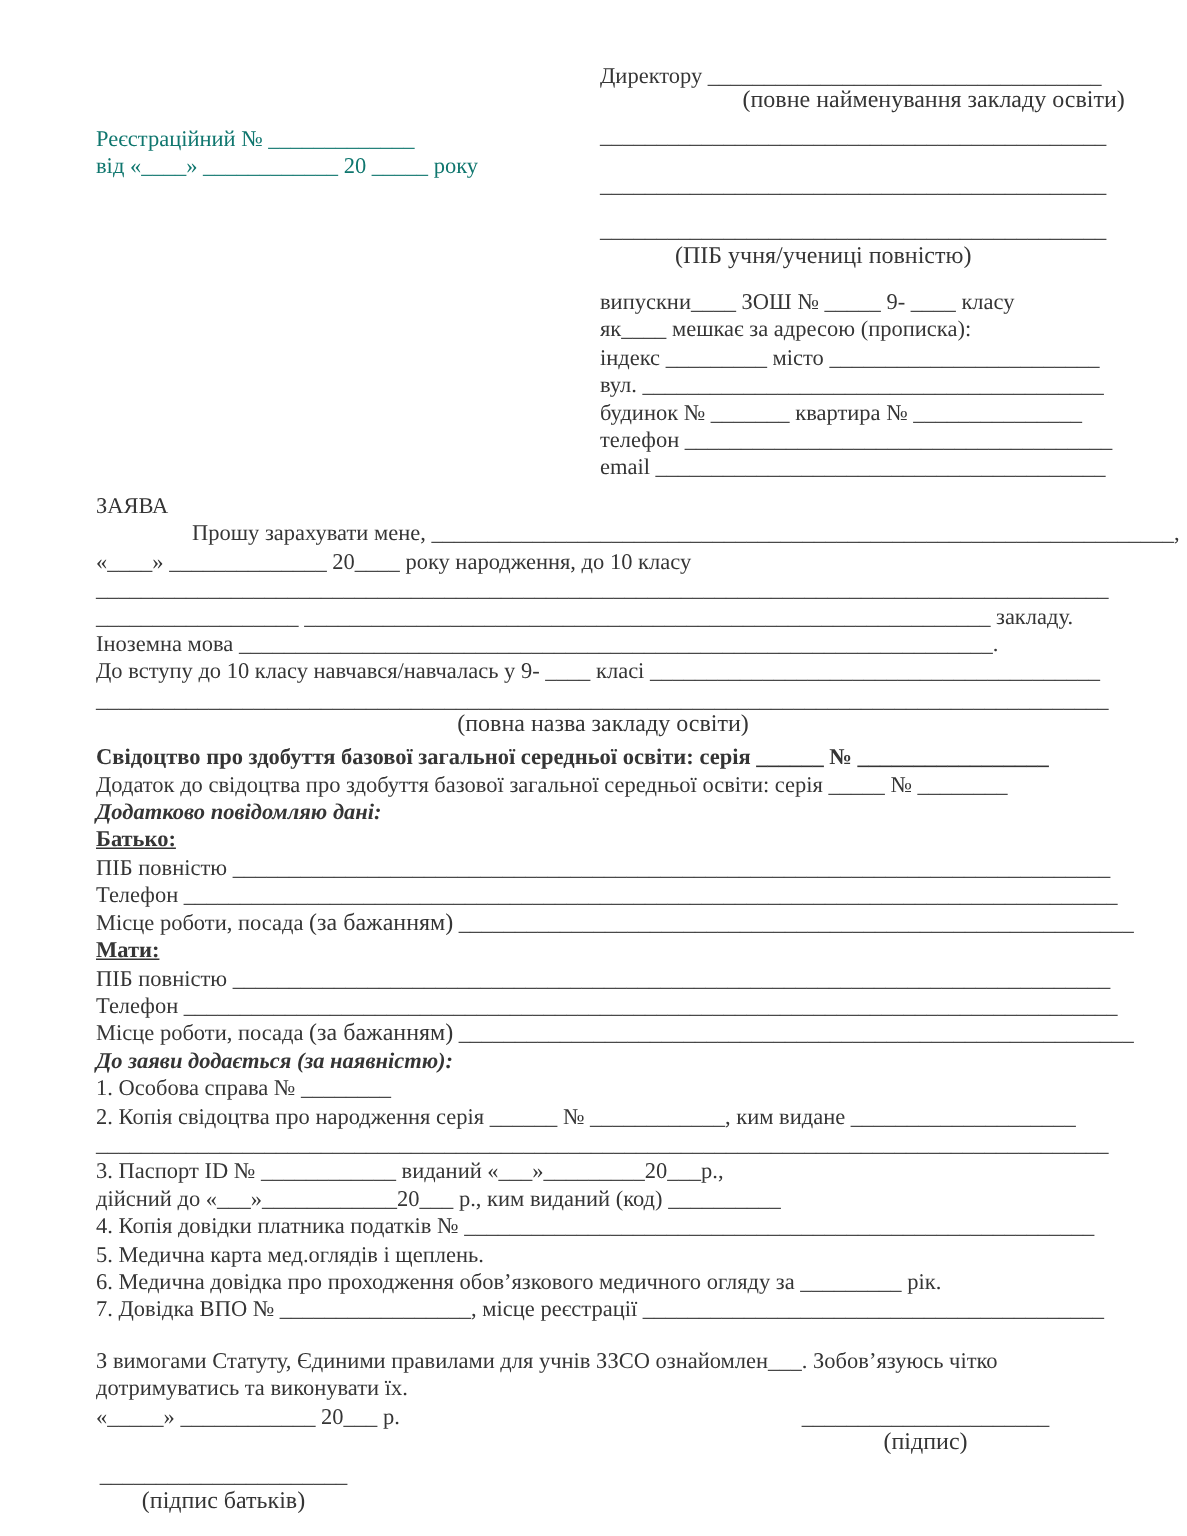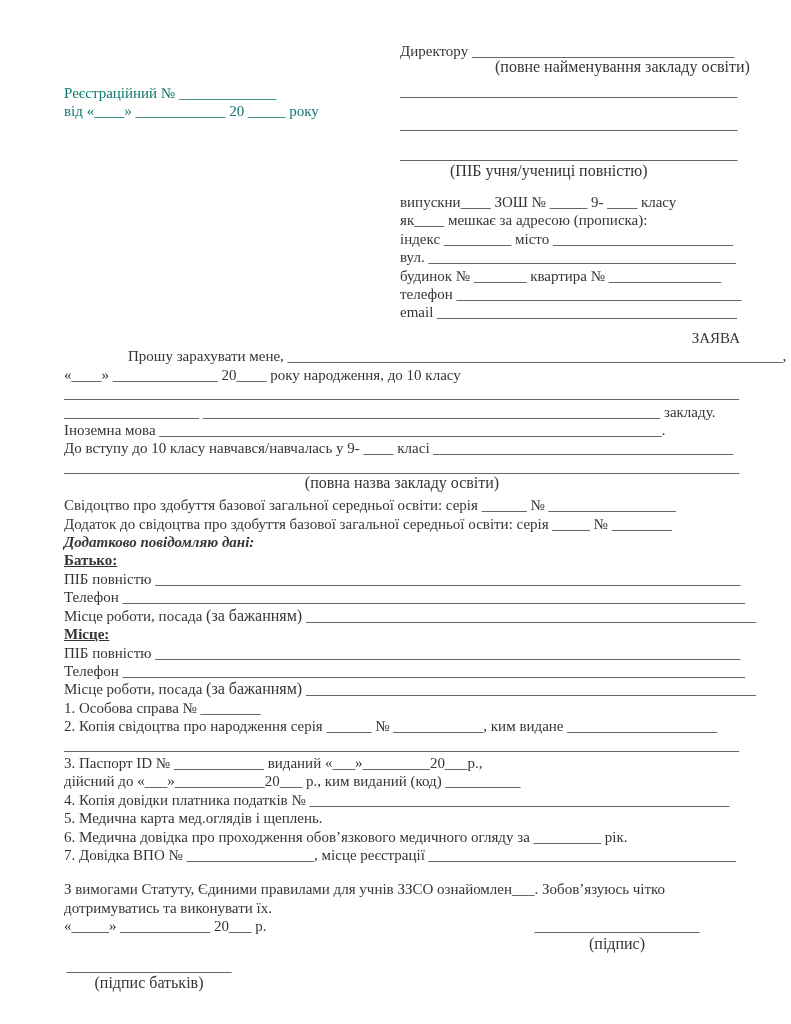--- a/index.html
+++ b/index.html
@@ -10,23 +10,23 @@
     font-family:"Liberation Serif","DejaVu Serif",serif;
     font-size:15px;
     color:#353535;
     overflow:hidden;
   }
   .line{white-space:nowrap;line-height:18.4px;}
   .caption{font-size:16px;line-height:14px;white-space:nowrap;}
   .bi{font-weight:bold;font-style:italic;}
   .bu{font-weight:bold;text-decoration:underline;}
   .small-note{font-size:16px;}
-  .center{text-align:right;}
+  .center{text-align:left;}
   .indent{text-indent:64px;}
-  .mt6{margin-top:6px;}
+  .mt6{margin-top:6px;font-weight:bold;}
   .mt16{margin-top:16px;}
 
   .reg-block{position:absolute;left:64px;top:84px;color:#0f766e;}
 
   .dir-block{position:absolute;left:400px;top:42px;width:348px;}
   .dir-cap1{padding-left:95px;}
   .dir-blank1{margin-top:8px;}
   .dir-blank2{margin-top:14px;}
   .dir-cap2{padding-left:55px;}
   .dir-blank3{margin-top:12px;}
@@ -88,29 +88,30 @@
 
     <div class="line bi">Додатково повідомляю дані:</div>
     <div class="line"><span class="bu">Батько:</span></div>
     <div class="line">ПІБ повністю ______________________________________________________________________________</div>
     <div class="line">Телефон ___________________________________________________________________________________</div>
     <div class="line">
       <span>Місце роботи, посада</span>
       <span class="small-note">(за бажанням)</span>
       <span>____________________________________________________________</span>
     </div>
-    <div class="line"><span class="bu">Місце:</span></div>
+    <div class="line"><span class="bu">Мати:</span></div>
     <div class="line">ПІБ повністю ______________________________________________________________________________</div>
     <div class="line">Телефон ___________________________________________________________________________________</div>
     <div class="line">
       <span>Місце роботи, посада</span>
       <span class="small-note">(за бажанням)</span>
       <span>____________________________________________________________</span>
     </div>
 
+    <div class="line bi">До заяви додається (за наявністю):</div>
     <div class="line">1. Особова справа № ________</div>
     <div class="line">2. Копія свідоцтва про народження серія ______ № ____________, ким видане ____________________</div>
     <div class="line">__________________________________________________________________________________________</div>
     <div class="line">3. Паспорт ID № ____________ виданий «___»_________20___р.,</div>
     <div class="line">дійсний до «___»____________20___ р., ким виданий (код) __________</div>
     <div class="line">4. Копія довідки платника податків № ________________________________________________________</div>
     <div class="line">5. Медична карта мед.оглядів і щеплень.</div>
     <div class="line">6. Медична довідка про проходження обов’язкового медичного огляду за _________ рік.</div>
     <div class="line">7. Довідка ВПО № _________________, місце реєстрації _________________________________________</div>
 

